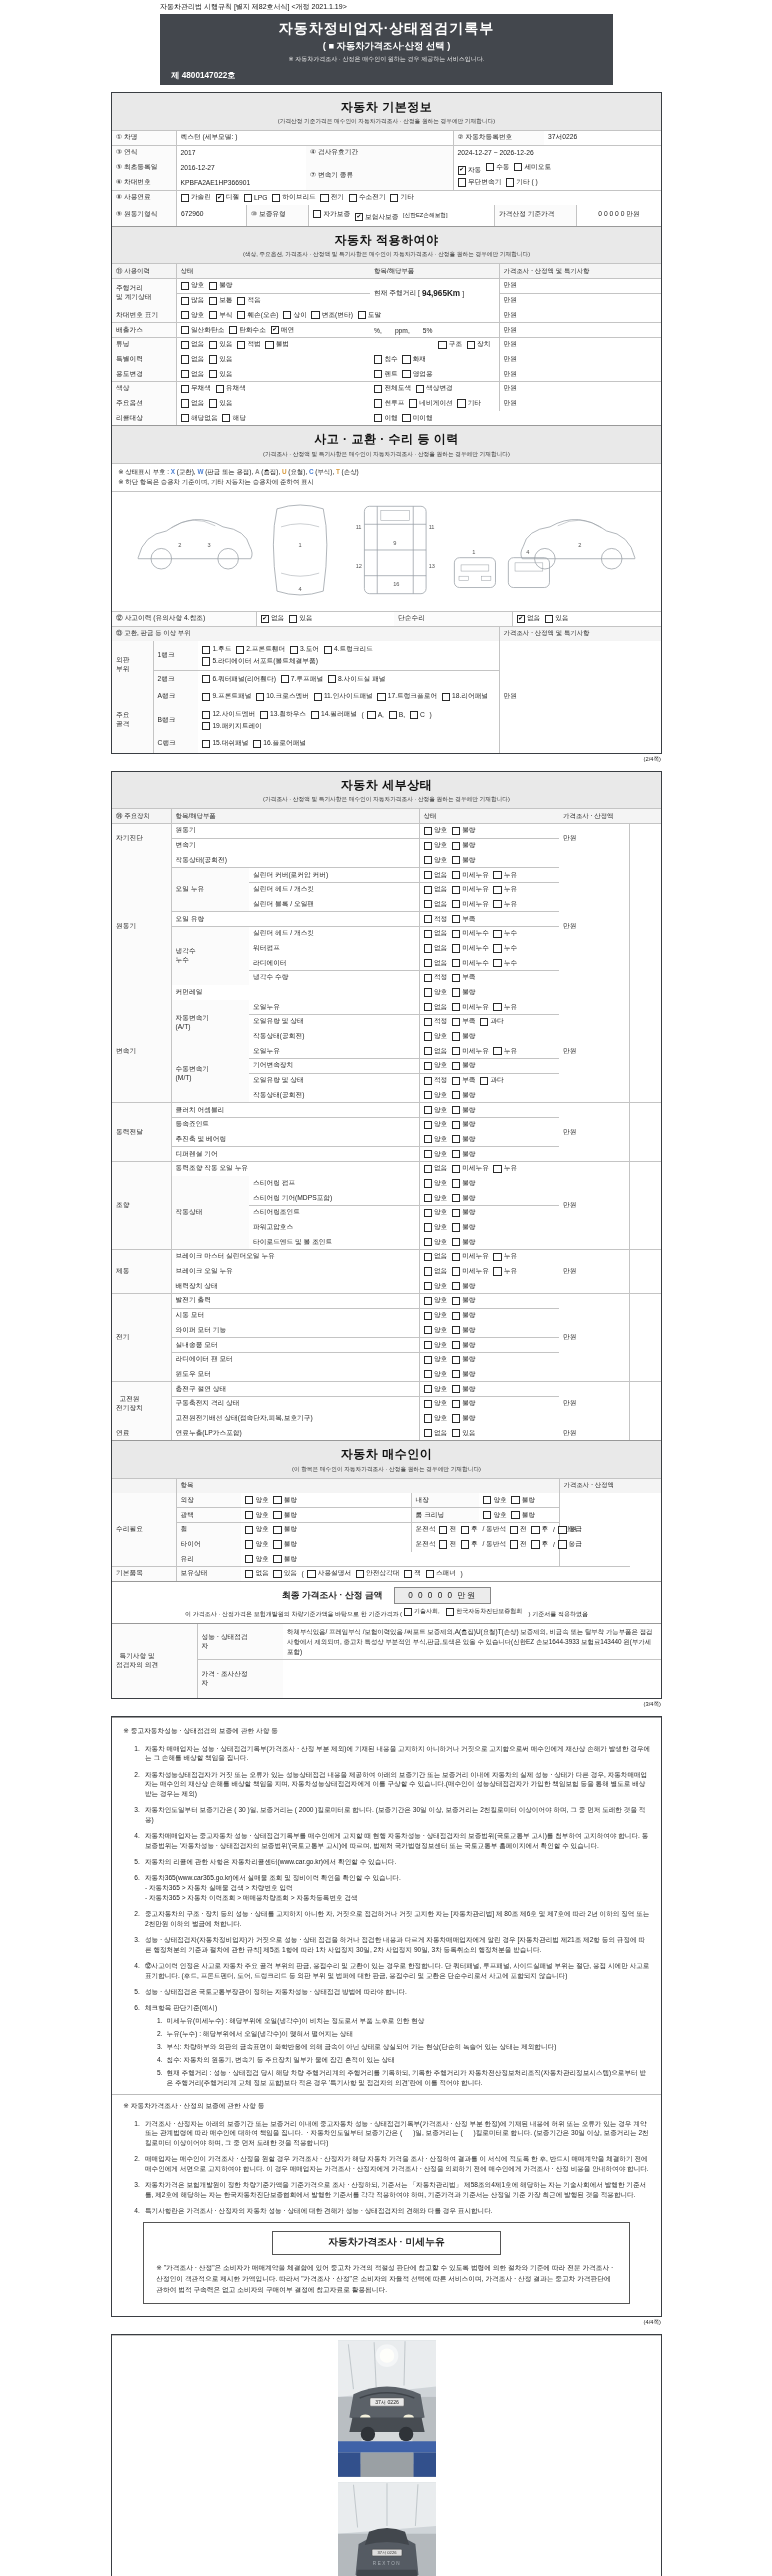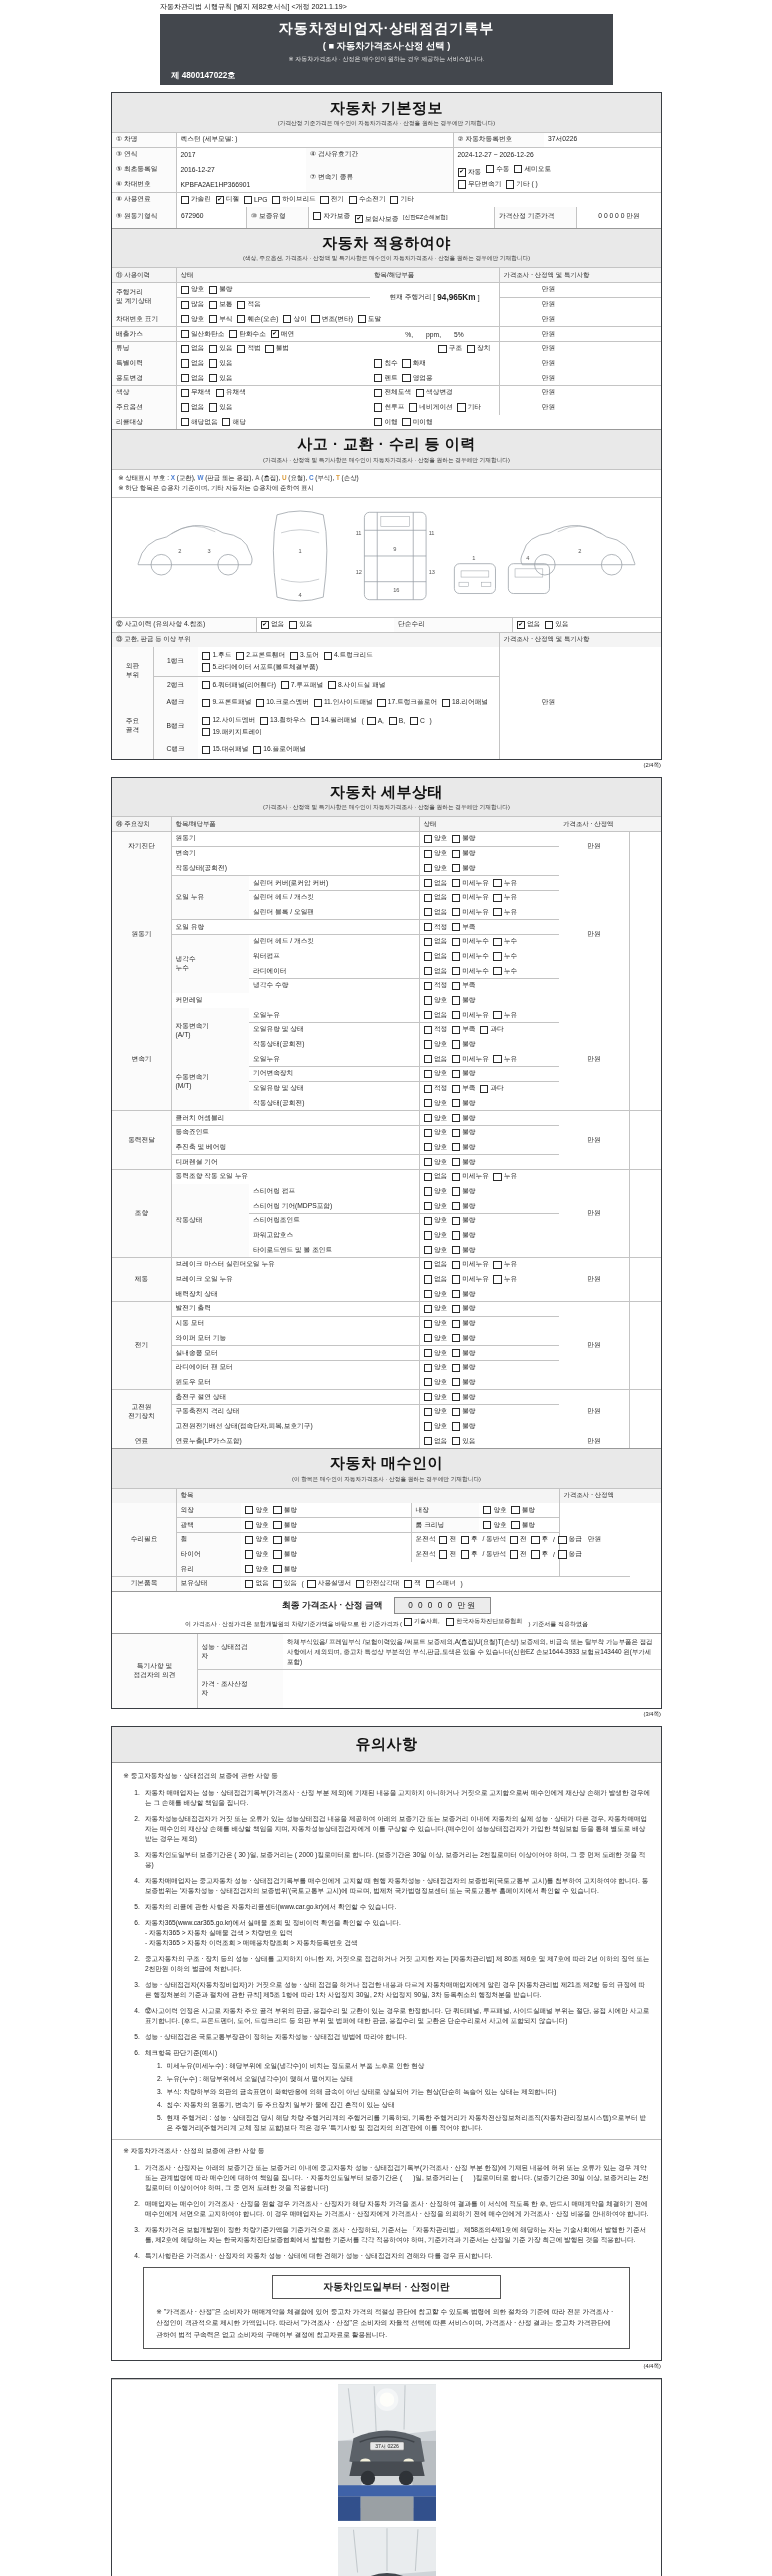--- a/index.html
+++ b/index.html
@@ -6,26 +6,26 @@
   body{width:773px;height:2576px;overflow:hidden;font-family:"Liberation Sans","DejaVu Sans",sans-serif;color:#222;font-size:6.7px;}
   .page{width:551px;margin-left:111px;padding-top:2.1px;}
   .topnote{margin-left:49px;font-size:7px;color:#111;margin-bottom:1.5px;}
   .band{margin-left:49px;width:453px;background:#43474d;color:#fff;padding:6.2px 11.3px 4.6px;box-sizing:border-box;}
   .band .t1{text-align:center;font-size:14px;font-weight:bold;letter-spacing:1px;}
   .band .t2{text-align:center;font-size:9.3px;font-weight:bold;margin-top:2.6px;}
   .band .t3{text-align:center;font-size:6px;color:#e8e8e8;margin-top:2.1px;}
   .band .docno{font-size:8.2px;font-weight:bold;margin-top:5.2px;}
   .box{border:1px solid #3a3e43;margin-top:7.2px;background:#c4c4c4;}
   .sect-head{background:#e9e9e9;text-align:center;padding:5.2px 3.1px 4.1px;}
-  .sect-head .st{font-size:15px;font-weight:bold;letter-spacing:0.5px;color:#111;}
+  .sect-head .st{font-size:12px;font-weight:bold;letter-spacing:0.5px;color:#111;}
   .sect-head .ss{font-size:5.7px;color:#333;margin-top:2.1px;}
   .grid{display:grid;gap:0.5px;background:#c4c4c4;}
   .c{background:#fff;padding:2.6px 4.1px;display:flex;align-items:center;min-height:13.4px;box-sizing:border-box;font-size:6.7px;}
   .c.lab{background:#fbfbfb;color:#222;}
-  .c.ctr{justify-content:center;text-align:center;}
+  .c.ctr{justify-content:flex-start;text-align:center;}
   .c.hd{background:#f4f4f4;font-size:6.4px;}
   .c.wrap{flex-wrap:wrap;}
   .cb{display:inline-flex;align-items:center;margin-right:4.6px;white-space:nowrap;color:#1c1c1c;}
   .cb .bx{display:inline-block;width:6.2px;height:6.2px;border:1px solid #2a2a2a;margin-right:2.1px;font-size:5.7px;line-height:5.7px;text-align:center;font-weight:bold;color:#000;background:#fff;}
   .cbtxt{margin-right:3.6px;white-space:nowrap;}
   .pgmark{text-align:right;font-size:5.7px;color:#222;margin:2.1px 1px 1px;}
   .mileage{font-size:8.2px;font-weight:bold;margin:0 2.1px;}
   .pre{white-space:pre;}
   .notes{background:#fff;padding:3.6px 6.2px;font-size:6.4px;line-height:1.6;}
   .codeX{color:#4a7fd4;font-weight:bold;}
@@ -1387,23 +1387,20 @@
       <div class="c" style="font-size:6.4px;line-height:1.55;">하체부식있음/ 프레임부식 /보험이력있음 /써포트 보증제외,A(흠집)U(요철)T(손상) 보증제외, 비금속 또는 탈부착 가능부품은 점검사항에서 제외되며, 중고차 특성상 부분적인 부식,판금,도색은 있을 수 있습니다(신한EZ 손보1644-3933 보험료143440 원(부가세포함)</div>
       <div class="c lab" style="white-space:pre-line;min-height:38px;">가격 · 조사산정
 자</div>
       <div class="c"></div>
     </div>
   </div>
 
   <div class="pgmark">(3/4쪽)</div>
 
   <div class="box">
-    <div class="sect-head">
-      <div class="st" style="padding:3.1px 0;">유의사항</div>
-    </div>
     <div class="notice-body" style="border-top:0.5px solid #999;">
       <div class="nhead">※ 중고자동차성능 · 상태점검의 보증에 관한 사항 등</div>
       <div id="listA">
           <div class="nitem">
             <span class="num">1.</span>
             <span class="txt">자동차 매매업자는 성능 · 상태점검기록부(가격조사 · 산정 부분 제외)에 기재된 내용을 고지하지 아니하거나 거짓으로 고지함으로써 매수인에게 재산상 손해가 발생한 경우에는 그 손해를 배상할 책임을 집니다.</span>
           </div>
           <div class="nitem">
             <span class="num">2.</span>
             <span class="txt">자동차성능상태점검자가 거짓 또는 오류가 있는 성능상태점검 내용을 제공하여 아래의 보증기간 또는 보증거리 이내에 자동차의 실제 성능 · 상태가 다른 경우, 자동차매매업자는 매수인의 재산상 손해를 배상할 책임을 지며, 자동차성능상태점검자에게 이를 구상할 수 있습니다.(매수인이 성능상태점검자가 가입한 책임보험 등을 통해 별도로 배상받는 경우는 제외)</span>
@@ -1463,21 +1460,21 @@
           <div class="nitem">
             <span class="num">3.</span>
             <span class="txt">자동차가격은 보험개발원이 정한 차량기준가액을 기준가격으로 조사 · 산정하되, 기준서는 「자동차관리법」 제58조의4제1호에 해당하는 자는 기술사회에서 발행한 기준서를, 제2호에 해당하는 자는 한국자동차진단보증협회에서 발행한 기준서를 각각 적용하여야 하며, 기준가격과 기준서는 산정일 기준 가장 최근에 발행된 것을 적용합니다.</span>
           </div>
           <div class="nitem">
             <span class="num">4.</span>
             <span class="txt">특기사항란은 가격조사 · 산정자의 자동차 성능 · 상태에 대한 견해가 성능 · 상태점검자의 견해와 다를 경우 표시합니다.</span>
           </div>
         </div>
       <div class="defbox">
-        <div class="dt">자동차인도일부터 · 산정이란</div>
+        <div class="dt">자동차가격조사 · 미세누유</div>
         <div class="dp">※ "가격조사 · 산정"은 소비자가 매매계약을 체결함에 있어 중고차 가격의 적절성 판단에 참고할 수 있도록 법령에 의한 절차와 기준에 따라 전문 가격조사 · 산정인이 객관적으로 제시한 가액입니다. 따라서 "가격조사 · 산정"은 소비자의 자율적 선택에 따른 서비스이며, 가격조사 · 산정 결과는 중고차 가격판단에 관하여 법적 구속력은 없고 소비자의 구매여부 결정에 참고자료로 활용됩니다.</div>
       </div>
     </div>
   </div>
 
   <div class="pgmark">(4/4쪽)</div>
 
   <div class="box">
     <div class="photo-wrap" style="border-top:0.5px solid #c4c4c4;">
 

